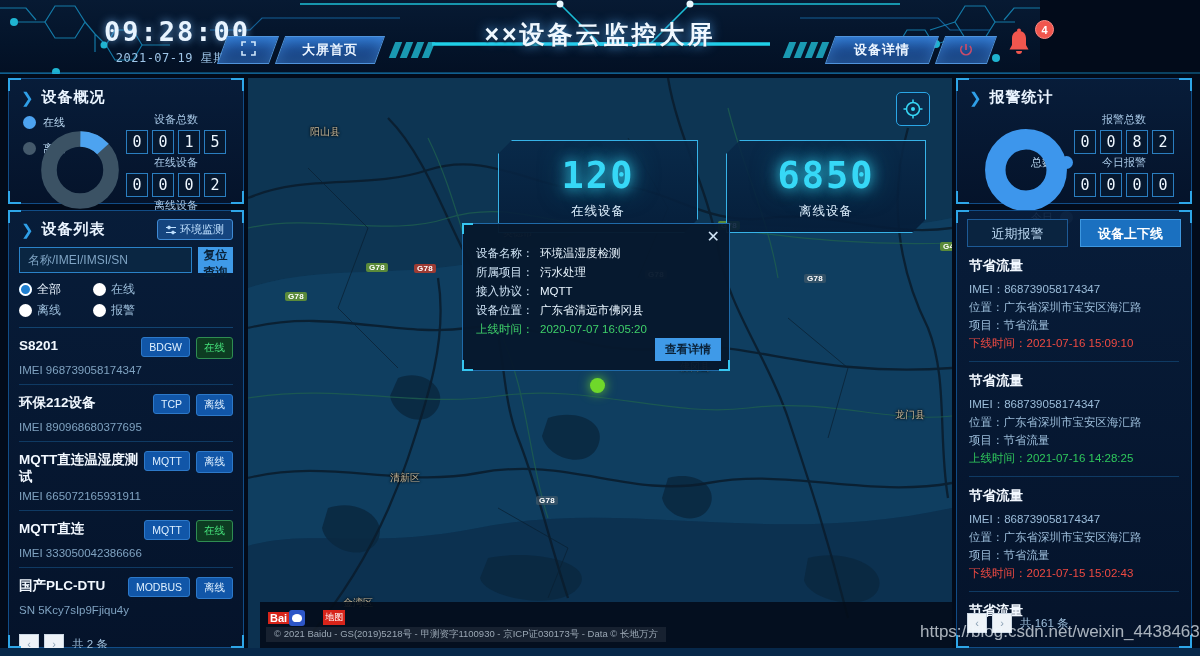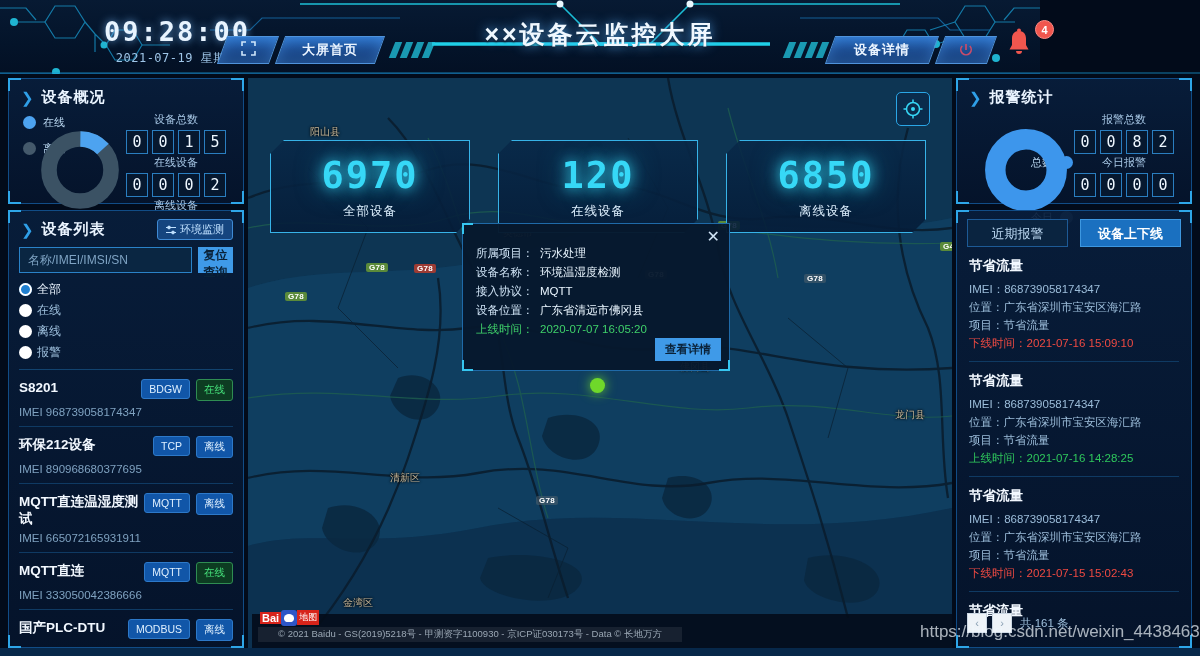--- a/index.html
+++ b/index.html
@@ -121,21 +121,21 @@
     background: #0a2642; border: 1px solid #2a82c8; color: #cfe6fb;
     padding: 0 8px; font-size: 12px; outline: none;
     font-family: "Liberation Sans", sans-serif;
   }
   .search-input::placeholder { color: #7fa4c4; }
   .search-btn {
     width: 54px; height: 26px; background: #3f9ae8; border: none;
     color: #0a2238; font-size: 12px; font-weight: bold; cursor: pointer;
     font-family: "Liberation Sans", sans-serif;
   }
-  .radio-row { padding: 2px 10px 6px; display: flex; flex-wrap: wrap; gap: 4px 6px; flex-direction: column; }
+  .radio-row { padding: 2px 10px 6px; display: flex; flex-wrap: wrap; gap: 4px 6px; }
   .radio-item { display: flex; align-items: center; gap: 5px; font-size: 12px; color: #9fc0dd; width: 68px;}
   .radio-item .rd {
     width: 13px; height: 13px; border-radius: 50%; background: #fff;
     display: block; position: relative;
   }
   .radio-item.on .rd { background: #1f7fd0; box-shadow: 0 0 0 2px #fff inset; }
   .radio-item.on span:last-child { color: #eaf4ff; }
   .list-divider { height: 1px; background: #12436f; margin: 2px 10px 0; }
 
   .dev-list { padding: 0 10px; }
@@ -244,31 +244,31 @@
   .popup-row .v { color: #eaf6ff; }
   .popup-row.time .k, .popup-row.time .v { color: #3fd16a; }
   .popup-btn {
     position: absolute; right: 8px; bottom: 9px;
     background: #3f9ae8; color: #0a2238; font-size: 11.5px; font-weight: bold;
     padding: 4px 10px; border: none; cursor: pointer;
     font-family: "Liberation Sans", sans-serif;
   }
 
   .map-attr {
-    position: absolute; left: 4px; bottom: 0; width: 100%; height: 34px;
+    position: absolute; left: 12px; bottom: 0; width: 100%; height: 46px;
     background: rgba(3,12,26,.9);
   }
   .baidu-logo { position: absolute; left: 8px; bottom: 22px; display: flex; align-items: center; height: 17px; }
   .bl-red { background:#d7241a; color:#fff; font-size:11px; font-weight:bold; padding:0 2px; font-family:"Liberation Sans",sans-serif;}
   .bl-paw { width:16px; height:16px; background:#2d56c7; border-radius:3px; position:relative;}
   .bl-paw:after{content:"";position:absolute;left:3px;top:4px;width:10px;height:8px;background:#fff;border-radius:50% 50% 45% 45%;}
-  .bl-map { background:#d7241a; color:#fff; font-size:9px; padding:1px 2px; }
+  .bl-map { background:#d7241a; color:#fff; font-size:9px; padding:1px 2px;margin-left:18px; }
   .attr-text {
     position: absolute; left: 6px; bottom: 6px; font-size: 9.5px; color: #9aa7b4;
-    background: rgba(255,255,255,.08); padding: 1px 20px; white-space: nowrap;
+    background: rgba(255,255,255,.08); padding: 1px 8px; white-space: nowrap;
   }
   .wm-global {
     position: absolute; left: 920px; top: 622px; font-size: 17px;
     color: rgba(240,246,252,.7); z-index: 40; white-space: nowrap;
   }
   .footer-strip { position:absolute; left:0; bottom:0; width:1200px; height:8px; background:#07284a; }
 </style>
 </head>
 <body>
 
@@ -557,46 +557,42 @@
     <div class="marker" style="left:342px;top:300px"></div>
 
     <div class="locate-btn">
       <svg width="20" height="20" viewBox="0 0 20 20" fill="none" stroke="#36d8f7" stroke-width="1.5">
         <circle cx="10" cy="10" r="6.5"></circle>
           <circle cx="10" cy="10" r="2" fill="#36d8f7" stroke="none"></circle>
         <path d="M10,0.5 L10,4 M10,16 L10,19.5 M0.5,10 L4,10 M16,10 L19.5,10"></path>
       </svg>
     </div>
 
-    <div class="stat-card" id="stat-0">
-      <div class="stat-val">6970</div>
-      <div class="stat-label">全部设备</div>
-    </div>
     <div class="stat-card" id="stat-1">
       <div class="stat-val">120</div>
       <div class="stat-label">在线设备</div>
     </div>
     <div class="stat-card" id="stat-2">
       <div class="stat-val">6850</div>
       <div class="stat-label">离线设备</div>
     </div>
 
     <div class="popup">
       <i class="pcorner pc-tl"></i>
       <i class="pcorner pc-bl"></i>
       <i class="pcorner pc-br"></i>
       <div class="popup-close">✕</div>
       <div class="popup-rows">
         <div class="popup-row">
+          <span class="k">设备名称：</span>
+          <span class="v">环境温湿度检测</span>
+        </div>
+        <div class="popup-row">
           <span class="k">所属项目：</span>
           <span class="v">污水处理</span>
-        </div>
-        <div class="popup-row">
-          <span class="k">设备名称：</span>
-          <span class="v">环境温湿度检测</span>
         </div>
         <div class="popup-row">
           <span class="k">接入协议：</span>
           <span class="v">MQTT</span>
         </div>
         <div class="popup-row">
           <span class="k">设备位置：</span>
           <span class="v">广东省清远市佛冈县</span>
         </div>
         <div class="popup-row time">

